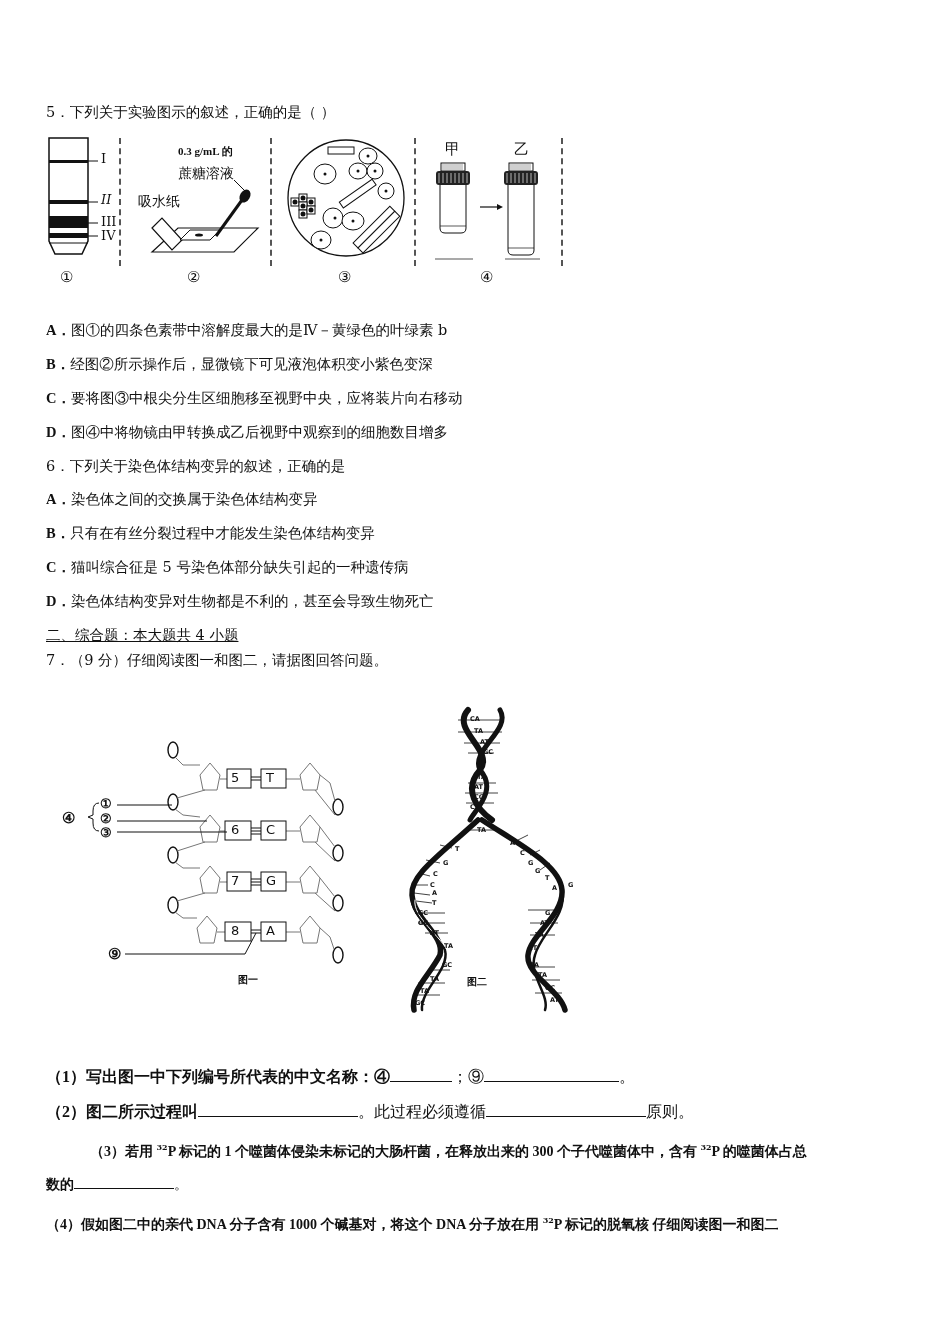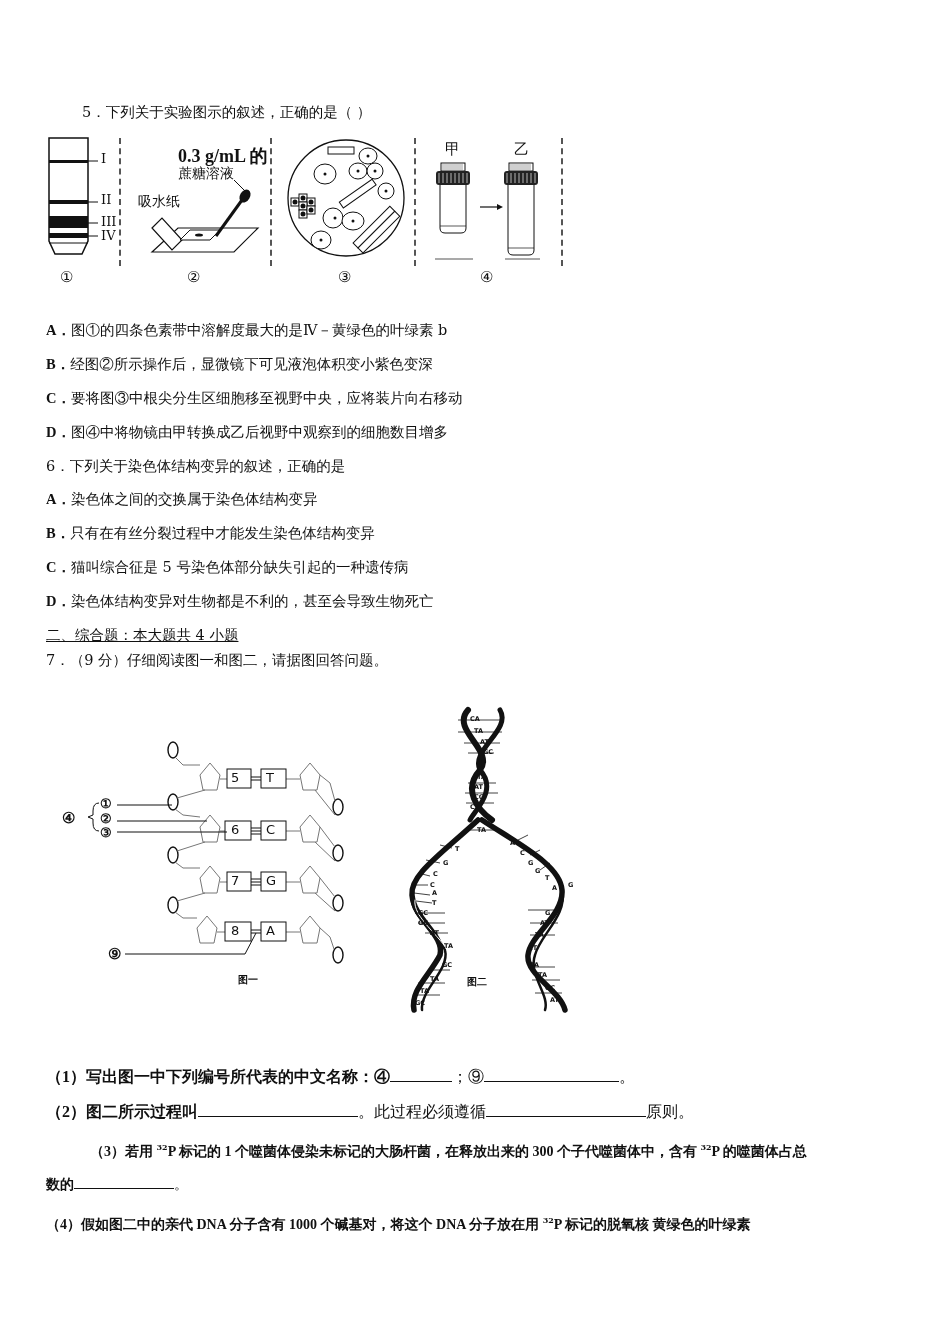--- a/index.html
+++ b/index.html
@@ -12,47 +12,47 @@
   .b { font-weight: bold; font-family: "Liberation Serif", serif; }
   .fig { position: absolute; }
   .cap { position: absolute; font-size: 10px; font-family: "DejaVu Sans", sans-serif; }
   .dash { position: absolute; width: 0; border-left: 2px dashed #555; }
   .figlabel { position: absolute; font-size: 15px; }
   .small { font-size: 13px; }
 </style>
 </head>
 <body>
 
-<div class="line" style="top:102px;margin-left:36px;">
+<div class="line" style="top:102px;">
   <span>5．下列关于实验图示的叙述，正确的是（ ）</span>
 </div>
 
 <div class="fig" style="left:46px;top:136px;width:80px;height:130px;">
   <svg width="80" height="130" viewBox="0 0 80 130">
     <path d="M3,2 L42,2 L42,105 L36,118 L9,118 L3,105 Z" fill="#fff" stroke="#111" stroke-width="1.5"></path>
     <rect x="3" y="24" width="39" height="3" fill="#111"></rect>
     <rect x="3" y="64" width="39" height="4" fill="#111"></rect>
     <rect x="3" y="80" width="39" height="12" fill="#111"></rect>
     <rect x="3" y="97" width="39" height="5" fill="#111"></rect>
     <line x1="3" y1="107" x2="42" y2="107" stroke="#111" stroke-width="1"></line>
     <line x1="42" y1="25" x2="52" y2="25" stroke="#111"></line>
     <line x1="42" y1="66" x2="52" y2="66" stroke="#111"></line>
     <line x1="42" y1="87" x2="52" y2="87" stroke="#111"></line>
     <line x1="42" y1="100" x2="52" y2="100" stroke="#111"></line>
   </svg>
   <span class="figlabel small" style="left:55px;top:15px;">I</span>
-  <span class="figlabel small" style="left:55px;top:56px;">II</span>
+  <span class="figlabel small" style="left:55px;top:56px;font-style:italic;">II</span>
   <span class="figlabel small" style="left:55px;top:78px;">III</span>
   <span class="figlabel small" style="left:55px;top:92px;">IV</span>
 </div>
 <span class="figlabel" style="left:60px;top:268px;">①</span>
 <div class="dash" style="left:119px;top:138px;height:128px;"></div>
 
 <div class="fig" style="left:130px;top:136px;width:140px;height:130px;">
-  <span class="figlabel b" style="left:48px;top:8px;font-size:18px;">0.3 g/mL 的</span>
+  <span class="figlabel b" style="left:48px;top:8px;font-size:11px;">0.3 g/mL 的</span>
   <span class="figlabel" style="left:48px;top:29px;font-size:14px;">蔗糖溶液</span>
   <span class="figlabel" style="left:8px;top:57px;font-size:14px;">吸水纸</span>
   <svg width="140" height="130" viewBox="0 0 140 130" style="position:absolute;left:0;top:0;">
     <polygon points="22,116 48,92 128,92 104,116" fill="#fff" stroke="#111" stroke-width="1.2"></polygon>
     <polygon points="22,92 32,82 52,104 42,114" fill="#fff" stroke="#111" stroke-width="1.2"></polygon>
     <polygon points="50,104 60,94 90,94 80,104" fill="#fff" stroke="#111" stroke-width="1"></polygon>
     <ellipse cx="69" cy="99" rx="4" ry="1.6" fill="#111"></ellipse>
     <line x1="86" y1="100" x2="112" y2="64" stroke="#111" stroke-width="3"></line>
     <ellipse cx="115" cy="60" rx="5" ry="7" fill="#111" transform="rotate(30 115 60)"></ellipse>
     <line x1="118" y1="58" x2="104" y2="44" stroke="#111" stroke-width="1"></line>
@@ -362,14 +362,14 @@
 <div class="line" style="top:1102px;font-size:16px;">
   <span class="b">（2）图二所示过程叫</span><span class="blank" style="width:160px;"></span><span>。此过程必须遵循</span><span class="blank" style="width:160px;"></span><span>原则。</span>
 </div>
 <div class="line" style="top:1137px;font-size:14px;margin-left:44px;">
   <span class="b">（3）若用 </span><span class="sup">32</span><span class="b">P 标记的 1 个噬菌体侵染未标记的大肠杆菌，在释放出来的 300 个子代噬菌体中，含有 </span><span class="sup">32</span><span class="b">P 的噬菌体占总</span>
 </div>
 <div class="line" style="top:1174px;font-size:14px;">
   <span class="b">数的</span><span class="blank" style="width:100px;"></span><span>。</span>
 </div>
 <div class="line" style="top:1210px;font-size:14px;">
-  <span class="b">（4）假如图二中的亲代 DNA 分子含有 1000 个碱基对，将这个 DNA 分子放在用 </span><span class="sup">32</span><span class="b">P 标记的脱氧核 黄绿色的叶绿素</span>
+  <span class="b">（4）假如图二中的亲代 DNA 分子含有 1000 个碱基对，将这个 DNA 分子放在用 </span><span class="sup">32</span><span class="b">P 标记的脱氧核 仔细阅读图一和图二</span>
 </div>
 
 </body></html>

